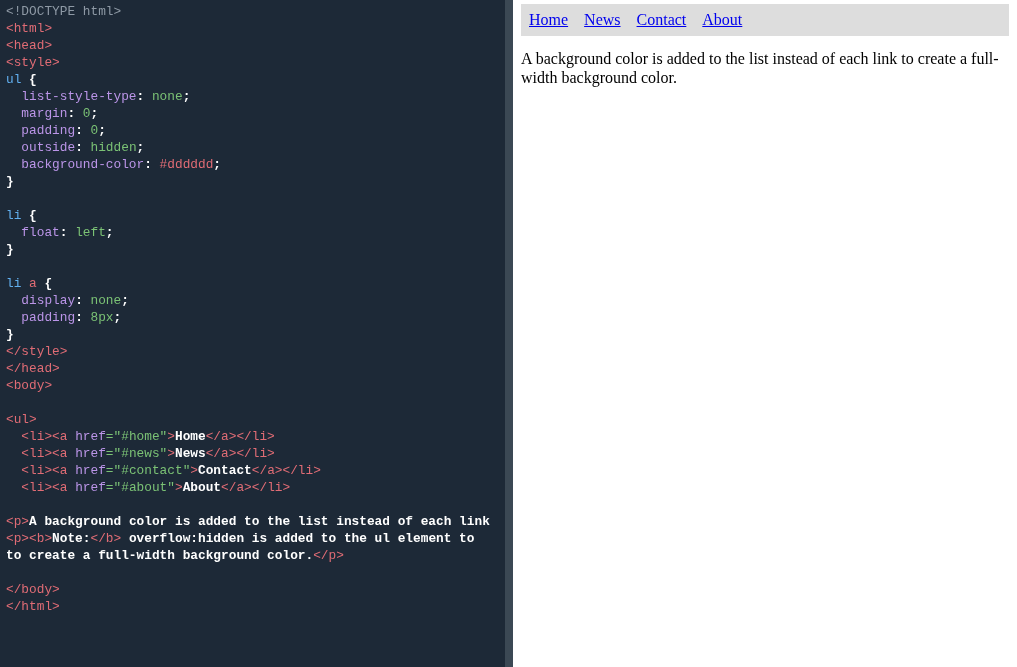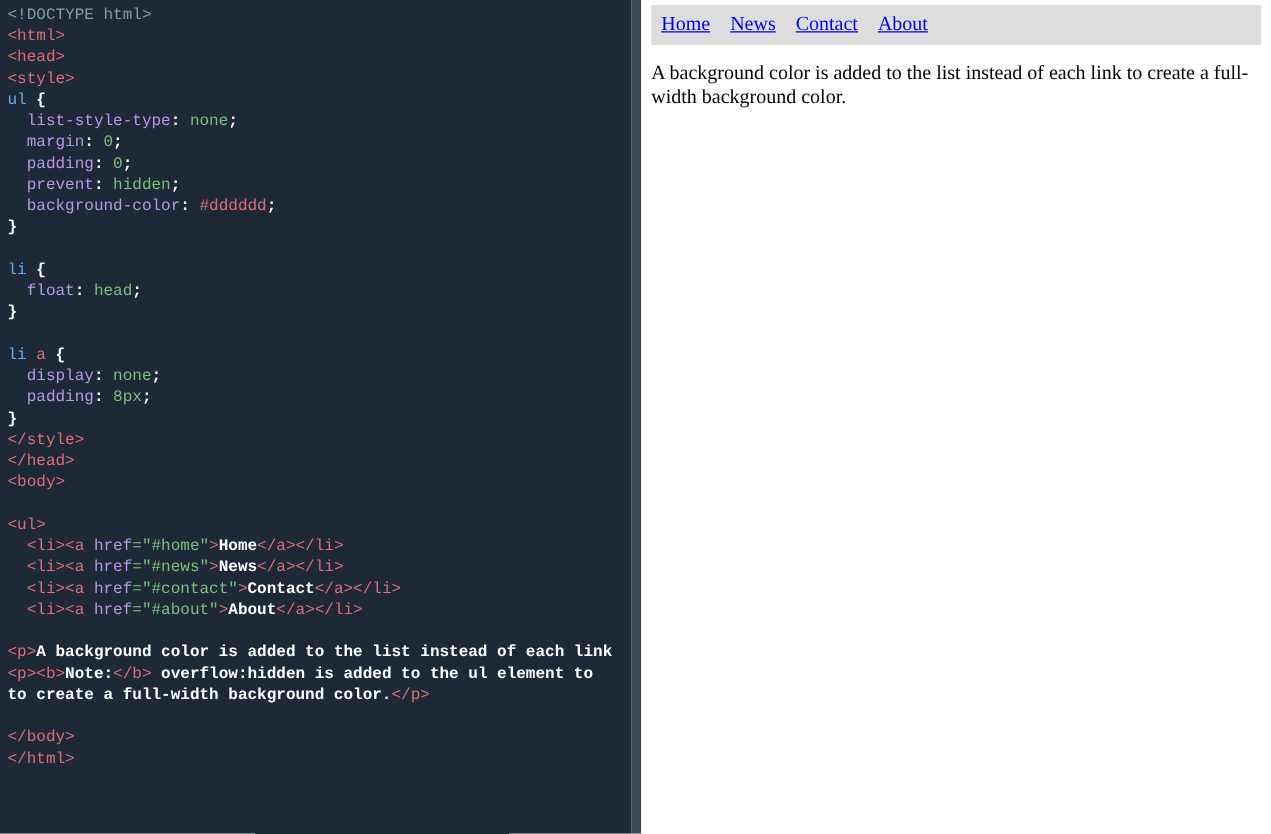--- a/index.html
+++ b/index.html
@@ -73,26 +73,26 @@
   <div class="code-pane">
     <div class="code-content">
         <div class="line"><span class="tok-gray">&lt;!DOCTYPE html&gt;</span></div>
         <div class="line"><span class="tok-tag">&lt;html&gt;</span></div>
         <div class="line"><span class="tok-tag">&lt;head&gt;</span></div>
         <div class="line"><span class="tok-tag">&lt;style&gt;</span></div>
         <div class="line"><span class="tok-sel">ul</span><span class="tok-plain"> {</span></div>
         <div class="line"><span class="tok-plain">  </span><span class="tok-attr">list-style-type</span><span class="tok-plain">: </span><span class="tok-val">none</span><span class="tok-plain">;</span></div>
         <div class="line"><span class="tok-plain">  </span><span class="tok-attr">margin</span><span class="tok-plain">: </span><span class="tok-val">0</span><span class="tok-plain">;</span></div>
         <div class="line"><span class="tok-plain">  </span><span class="tok-attr">padding</span><span class="tok-plain">: </span><span class="tok-val">0</span><span class="tok-plain">;</span></div>
-        <div class="line"><span class="tok-plain">  </span><span class="tok-attr">prevent</span><span class="tok-plain">: </span><span class="tok-val">hidden</span><span class="tok-plain">;</span></div>
+        <div class="line"><span class="tok-plain">  </span><span class="tok-attr">outside</span><span class="tok-plain">: </span><span class="tok-val">hidden</span><span class="tok-plain">;</span></div>
         <div class="line"><span class="tok-plain">  </span><span class="tok-attr">background-color</span><span class="tok-plain">: </span><span class="tok-tag">#dddddd</span><span class="tok-plain">;</span></div>
         <div class="line"><span class="tok-plain">}</span></div>
         <div class="line">&nbsp;</div>
         <div class="line"><span class="tok-sel">li</span><span class="tok-plain"> {</span></div>
-        <div class="line"><span class="tok-plain">  </span><span class="tok-attr">float</span><span class="tok-plain">: </span><span class="tok-val">head</span><span class="tok-plain">;</span></div>
+        <div class="line"><span class="tok-plain">  </span><span class="tok-attr">float</span><span class="tok-plain">: </span><span class="tok-val">left</span><span class="tok-plain">;</span></div>
         <div class="line"><span class="tok-plain">}</span></div>
         <div class="line">&nbsp;</div>
         <div class="line"><span class="tok-sel">li</span><span class="tok-plain"> </span><span class="tok-tag">a</span><span class="tok-plain"> {</span></div>
         <div class="line"><span class="tok-plain">  </span><span class="tok-attr">display</span><span class="tok-plain">: </span><span class="tok-val">none</span><span class="tok-plain">;</span></div>
         <div class="line"><span class="tok-plain">  </span><span class="tok-attr">padding</span><span class="tok-plain">: </span><span class="tok-val">8px</span><span class="tok-plain">;</span></div>
         <div class="line"><span class="tok-plain">}</span></div>
         <div class="line"><span class="tok-tag">&lt;/style&gt;</span></div>
         <div class="line"><span class="tok-tag">&lt;/head&gt;</span></div>
         <div class="line"><span class="tok-tag">&lt;body&gt;</span></div>
         <div class="line">&nbsp;</div>

